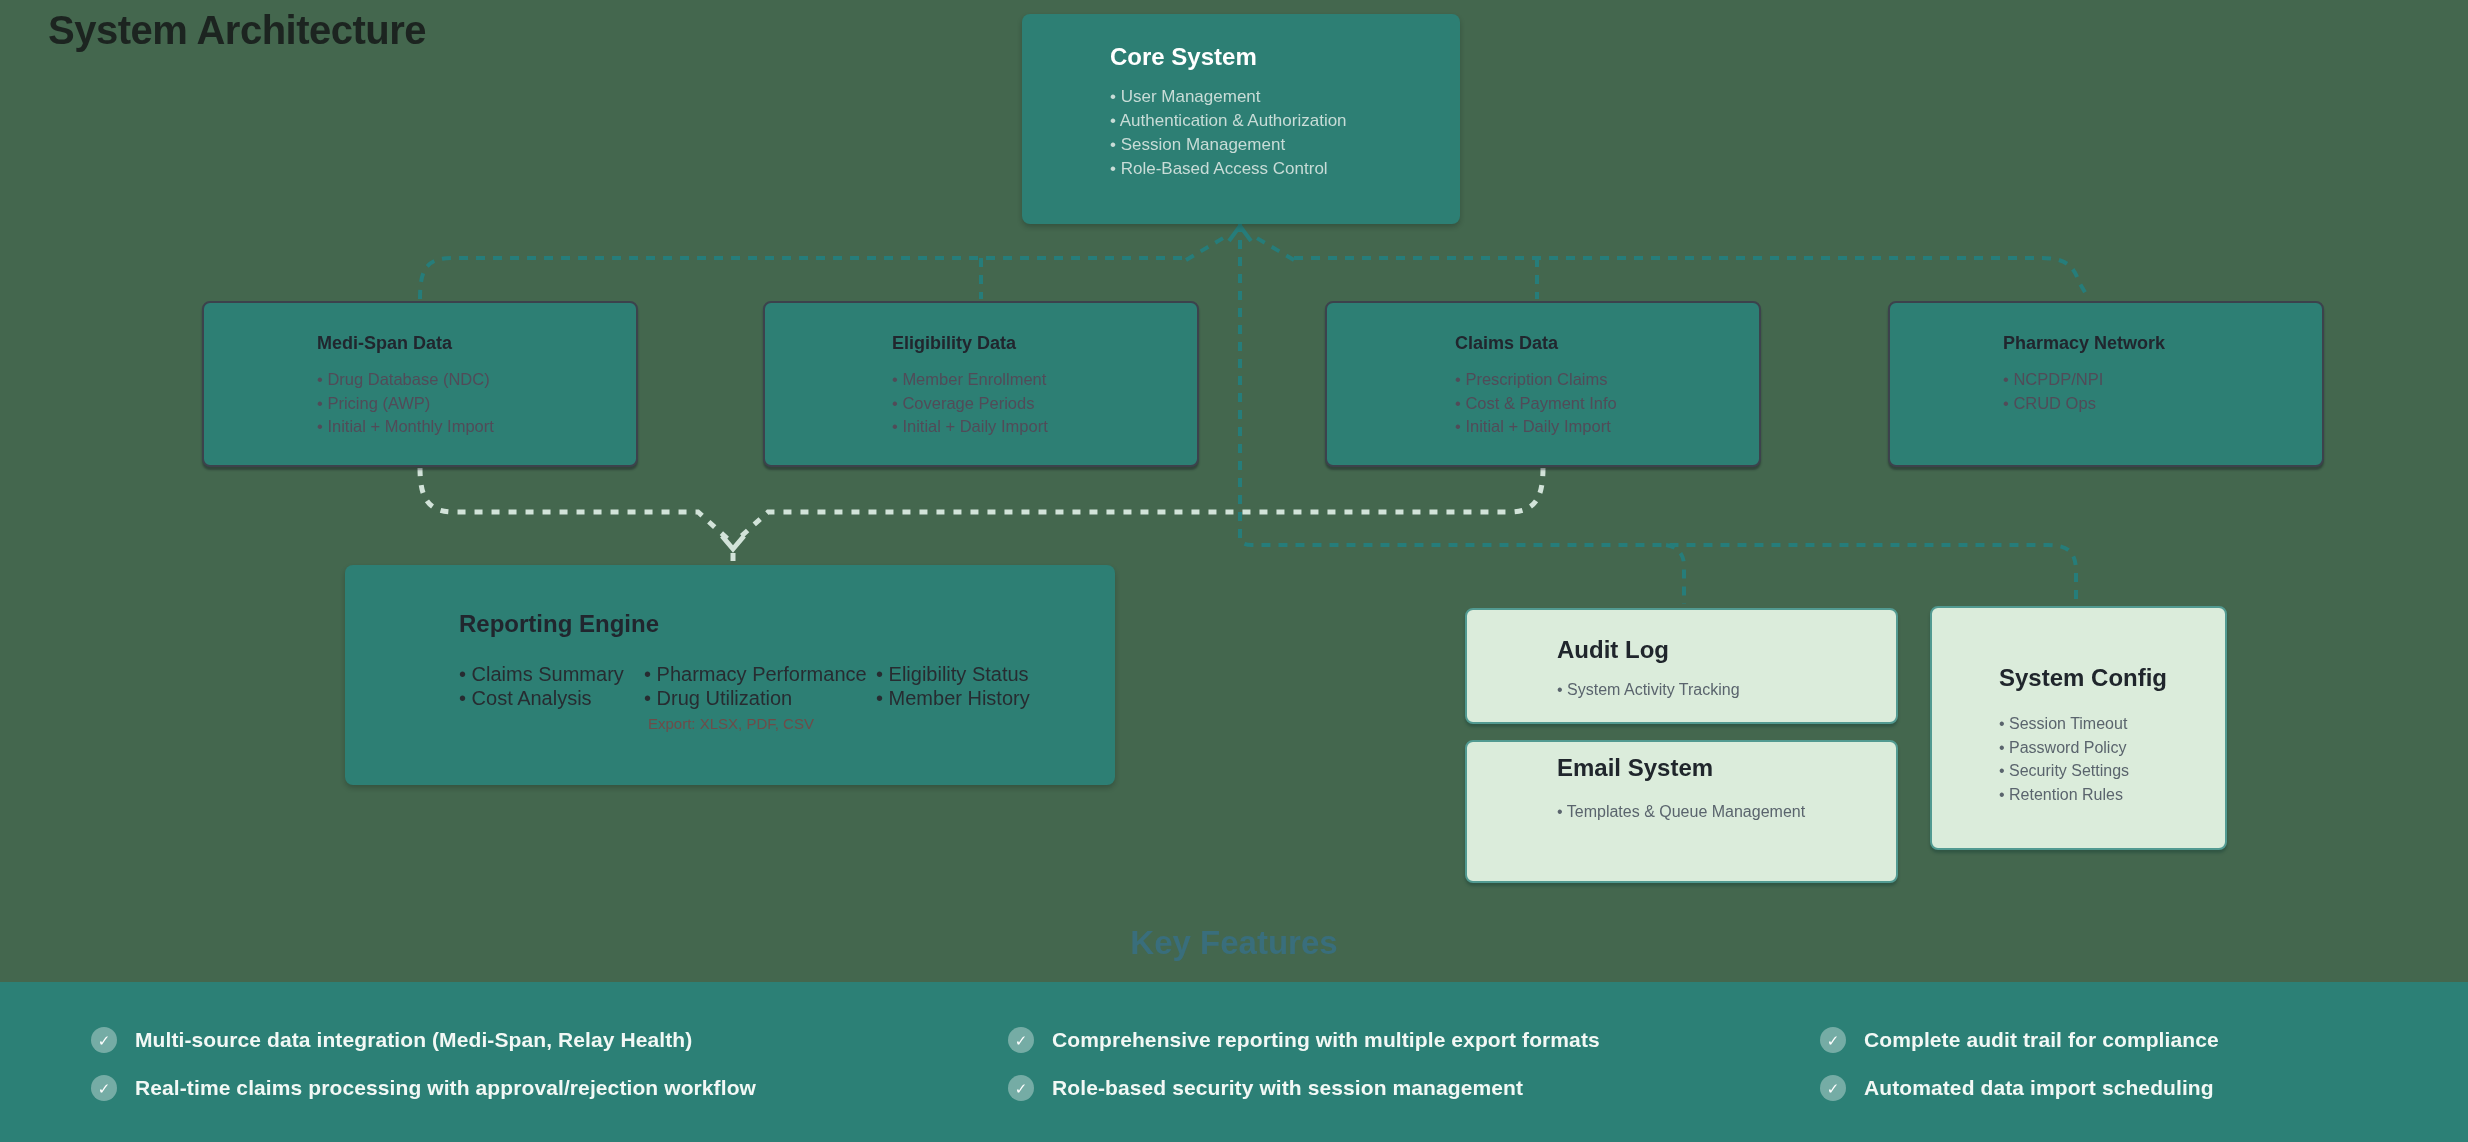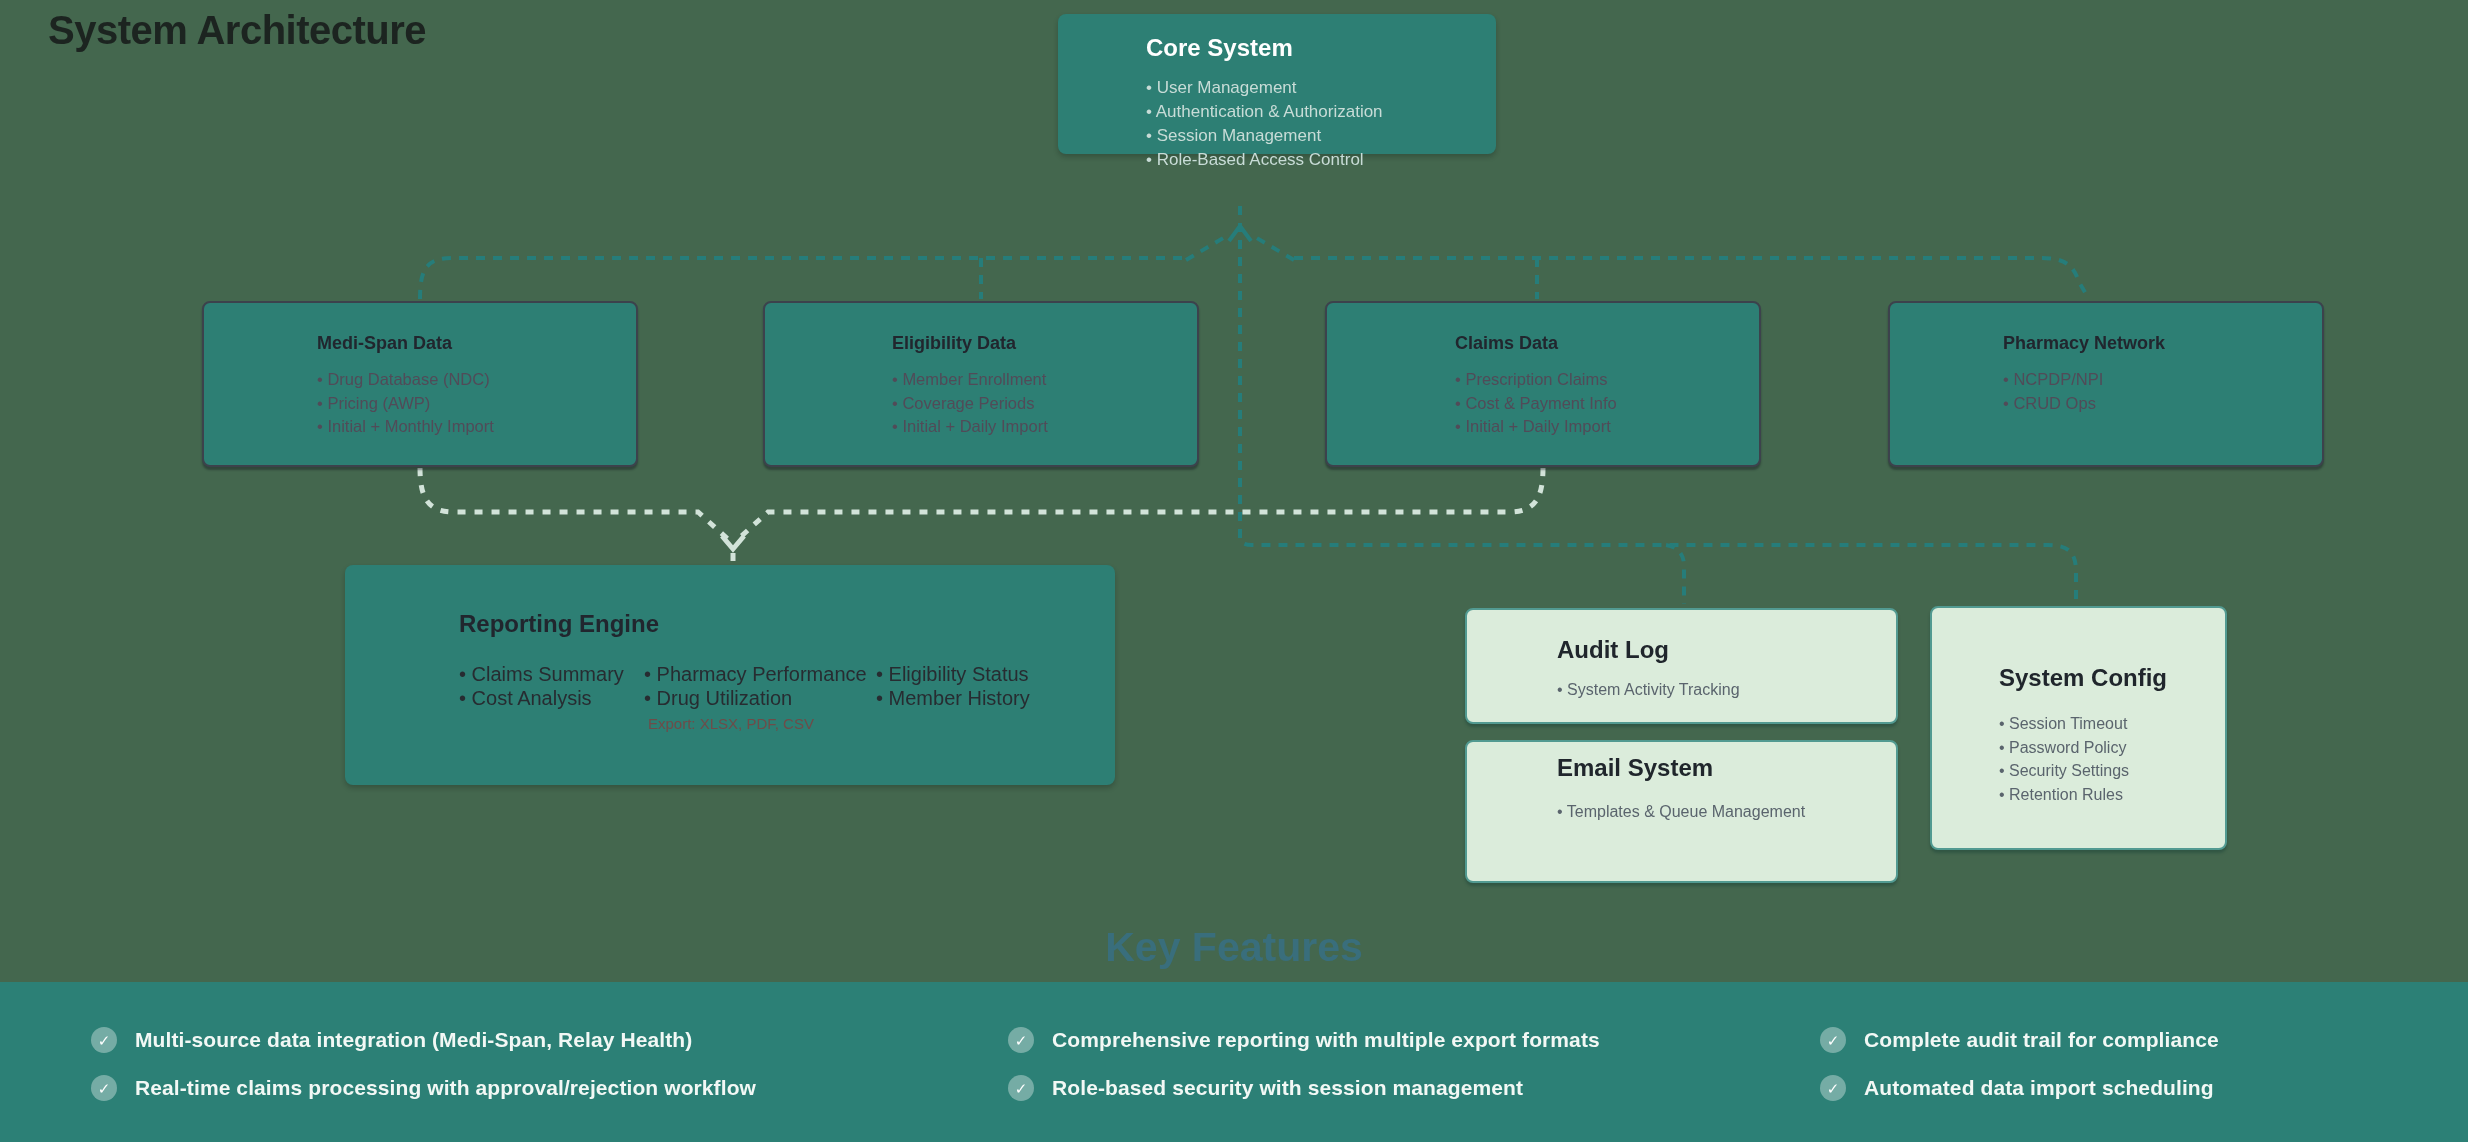--- a/index.html
+++ b/index.html
@@ -42,21 +42,21 @@
   .row2 ul.bullets li{font-size:16.5px;line-height:23.5px;color:var(--node-bullets,#514b58);}
   .light ul.bullets li{font-size:16px;line-height:23.5px;color:var(--light-bullets,#5a646d);}
   .reporting-grid{display:grid;grid-template-columns:185px 232px auto;}
   .reporting-grid ul.bullets li{font-size:20px;line-height:24px;color:var(--reporting-bullets,#272c31);}
   .export-note{
     position:absolute;left:303px;top:150px;
     font-size:15px;color:var(--export-note,#6e4c49);
   }
   .key-features{
     position:absolute;left:0;top:924px;width:2468px;text-align:center;
-    font-size:41px;font-weight:700;color:var(--key-features,#396e7c);
+    font-size:33px;font-weight:700;color:var(--key-features,#396e7c);
   }
   .footer-bar{
     position:absolute;left:0;top:982px;width:2468px;height:160px;
     background:var(--footer-bg,#2c8076);
   }
   .feature-col{position:absolute;top:0;}
   .feature{display:flex;align-items:center;height:28px;margin-top:20px;}
   .feature:first-child{margin-top:44px;}
   .check-badge{
     width:26px;height:26px;border-radius:50%;flex:0 0 26px;
@@ -85,21 +85,21 @@
     <path class="dash-teal" d="M1294 260 L1250 234"></path>
     <path class="solid-teal" d="M1229 241 L1240 226 L1251 241"></path>
     <path class="dash-teal" d="M1666 545 Q1684 548 1684 566 V604"></path>
 
     <path class="dash-light" d="M420 468 C420 498 428 512 454 512 H698 L730 541"></path>
     <path class="dash-light" d="M1543 468 C1543 498 1535 512 1509 512 H768 L736 541"></path>
     <path class="solid-light" d="M722 536 L733 549 L744 536"></path>
     <path class="dash-light" d="M733 553 V564"></path>
   </svg>
 
-  <div class="node node-teal core" style="left:1022px;top:14px;width:438px;height:140px;padding:20px 0 0 88px;margin-left:36px;">
+  <div class="node node-teal core" style="left:1022px;top:14px;width:438px;height:210px;padding:29px 0 0 88px;">
     <div class="node-title">Core System</div>
     <ul class="bullets">
       <li>User Management</li>
       <li>Authentication &amp; Authorization</li>
       <li>Session Management</li>
       <li>Role-Based Access Control</li>
     </ul>
   </div>
 
   <div class="node node-bordered row2" style="left:202px;top:301px;width:436px;height:166px;padding:30px 0 0 113px;">

